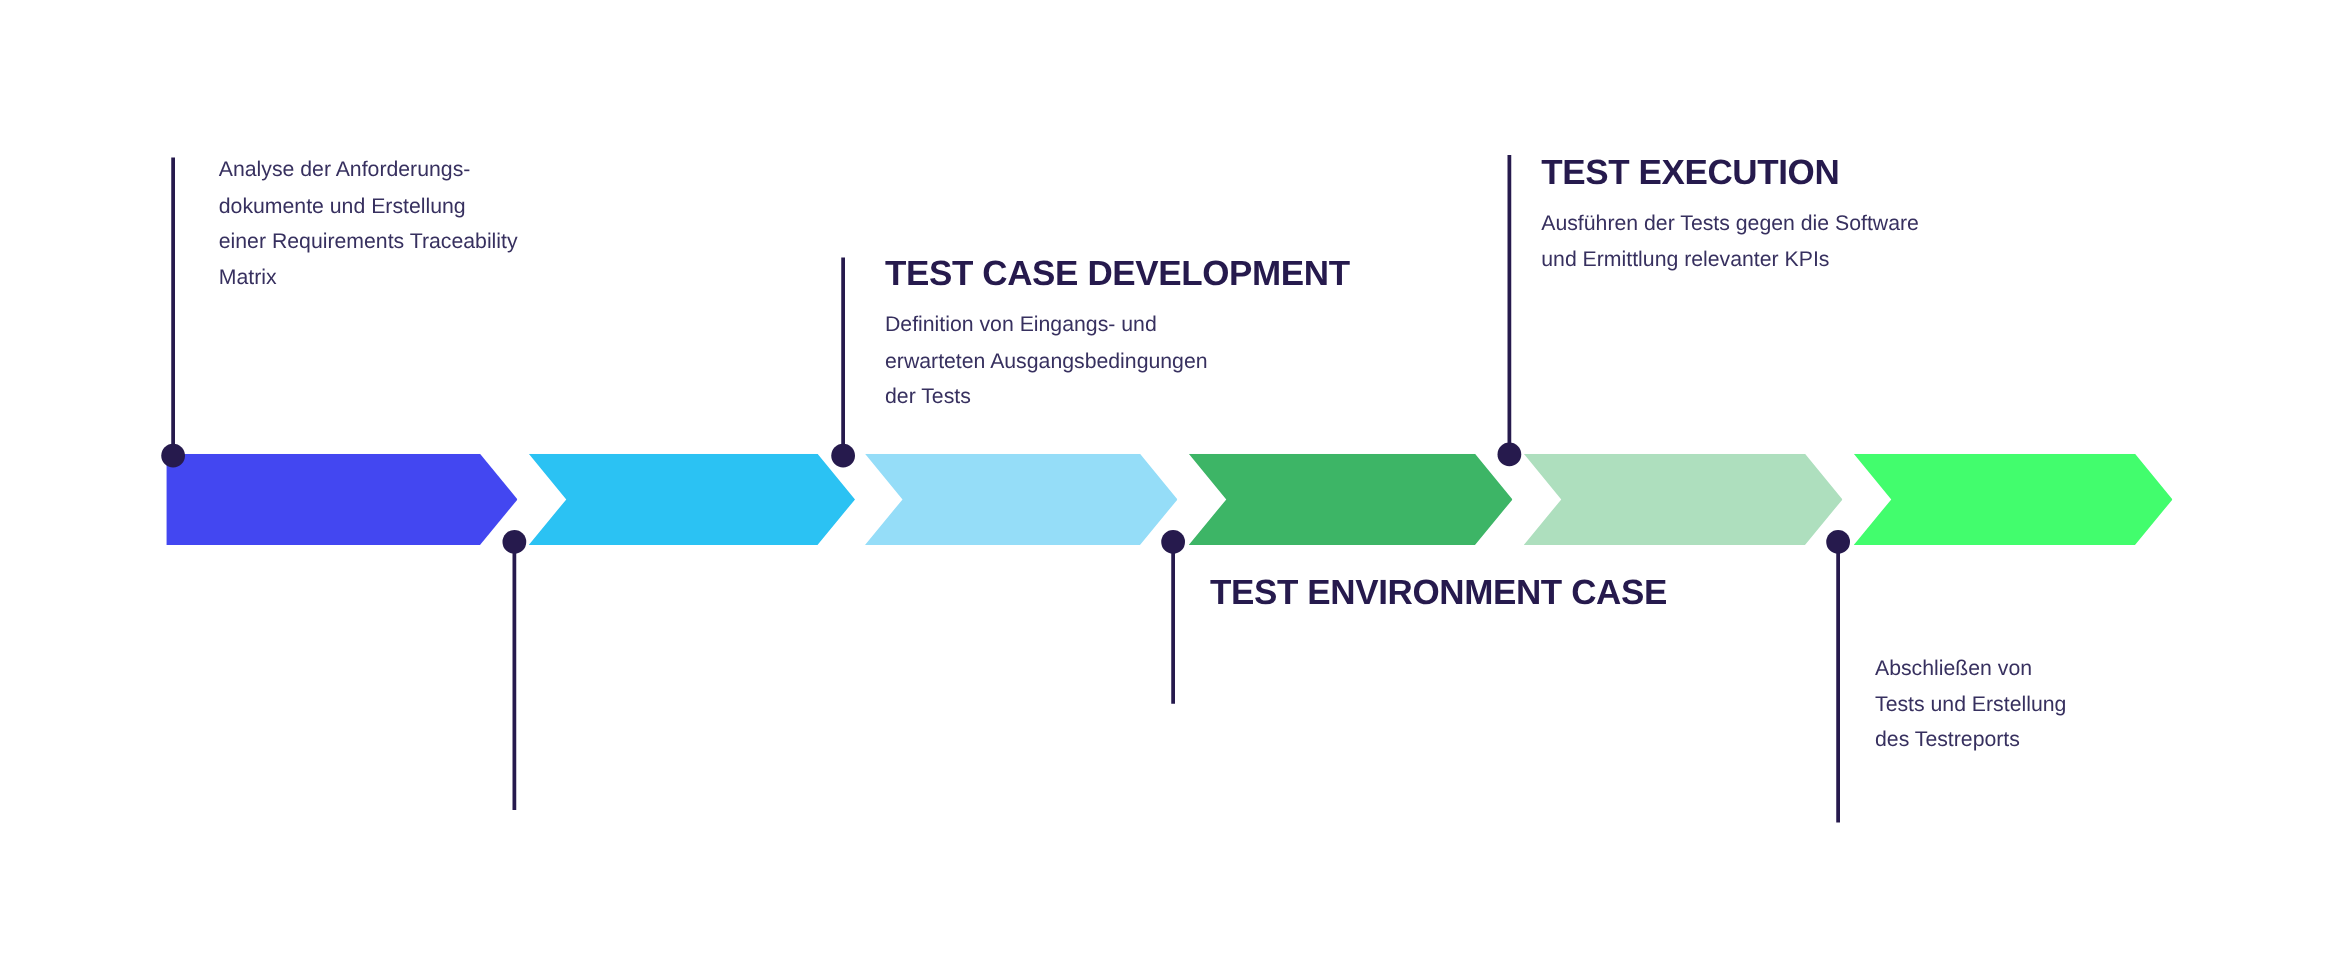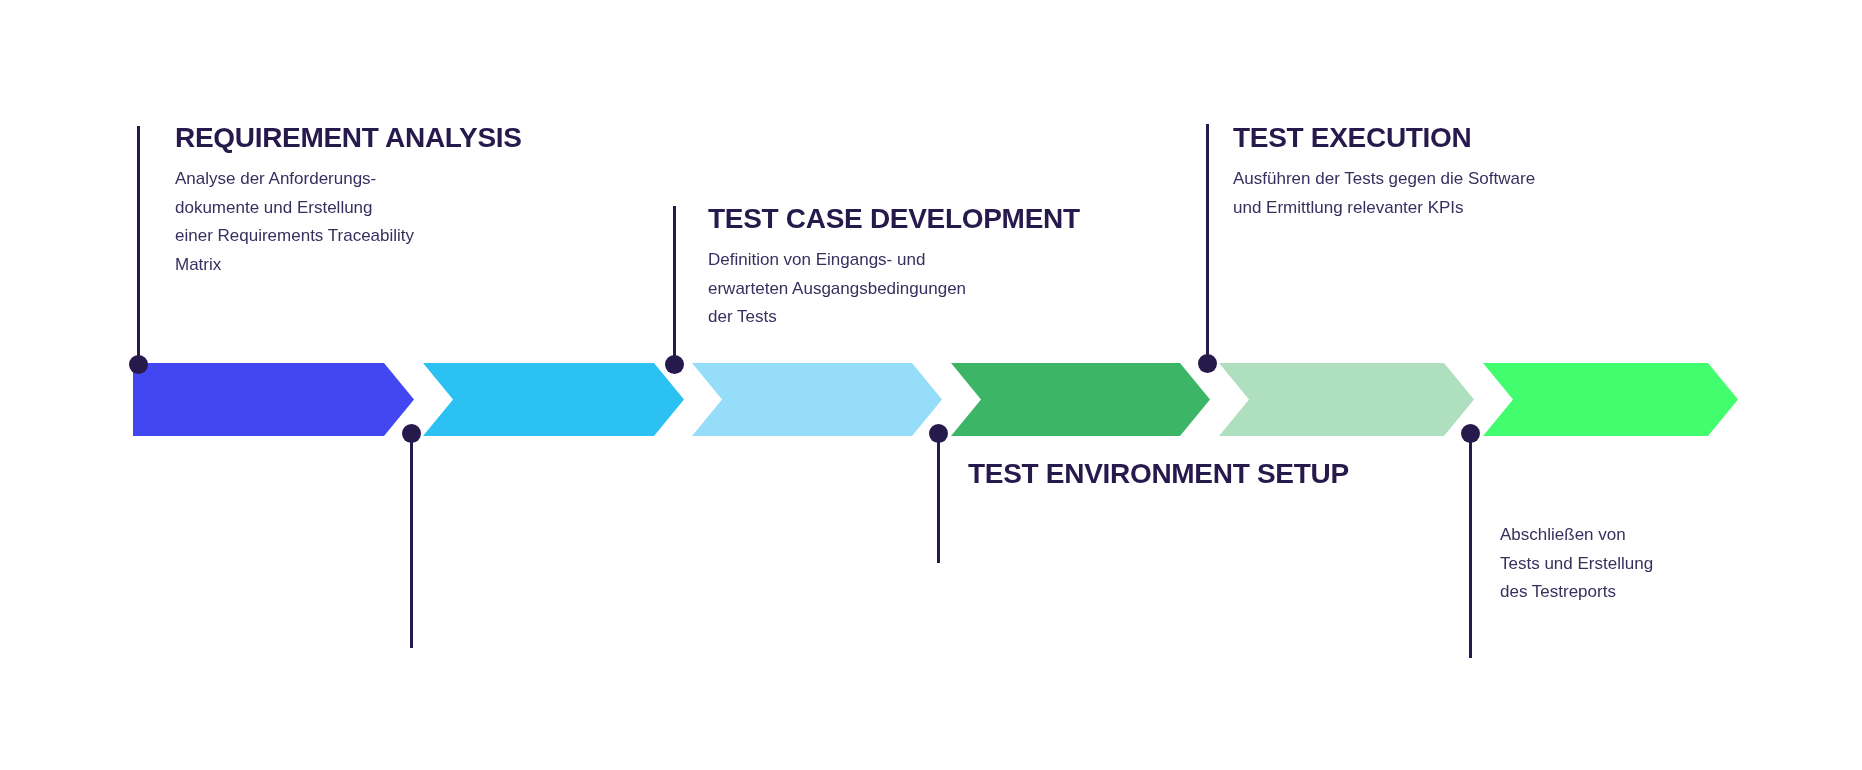--- a/index.html
+++ b/index.html
@@ -77,21 +77,20 @@
   <div class="vline" style="left:1469px; top:433px; height:225px;"></div>
 
   <div class="dot" style="left:129px;  top:355px;"></div>
   <div class="dot" style="left:402px;  top:424px;"></div>
   <div class="dot" style="left:665px;  top:355px;"></div>
   <div class="dot" style="left:929px;  top:424px;"></div>
   <div class="dot" style="left:1198px; top:354px;"></div>
   <div class="dot" style="left:1461px; top:424px;"></div>
 
   <div class="callout" style="left:175px; top:122px; width:430px;">
-    <h3 class="callout-title">REQUIREMENT ANALYSIS</h3>
     <p class="callout-desc">Analyse der Anforderungs-
 dokumente und Erstellung
 einer Requirements Traceability
 Matrix</p>
   </div>
 
   <div class="callout" style="left:708px; top:203px; width:440px;">
     <h3 class="callout-title">TEST CASE DEVELOPMENT</h3>
     <p class="callout-desc">Definition von Eingangs- und
 erwarteten Ausgangsbedingungen
@@ -101,21 +100,21 @@
   <div class="callout" style="left:1233px; top:122px; width:500px;">
     <h3 class="callout-title">TEST EXECUTION</h3>
     <p class="callout-desc">Ausführen der Tests gegen die Software
 und Ermittlung relevanter KPIs</p>
   </div>
 
   <div class="callout" style="left:443px; top:490px; width:450px;">
   </div>
 
   <div class="callout" style="left:968px; top:458px; width:440px;">
-    <h3 class="callout-title">TEST ENVIRONMENT SETUP</h3>
+    <h3 class="callout-title">TEST ENVIRONMENT CASE</h3>
   </div>
 
   <div class="callout" style="left:1500px; top:521px; width:360px;">
     <p class="callout-desc">Abschließen von
 Tests und Erstellung
 des Testreports</p>
   </div>
 
 </div>
 

